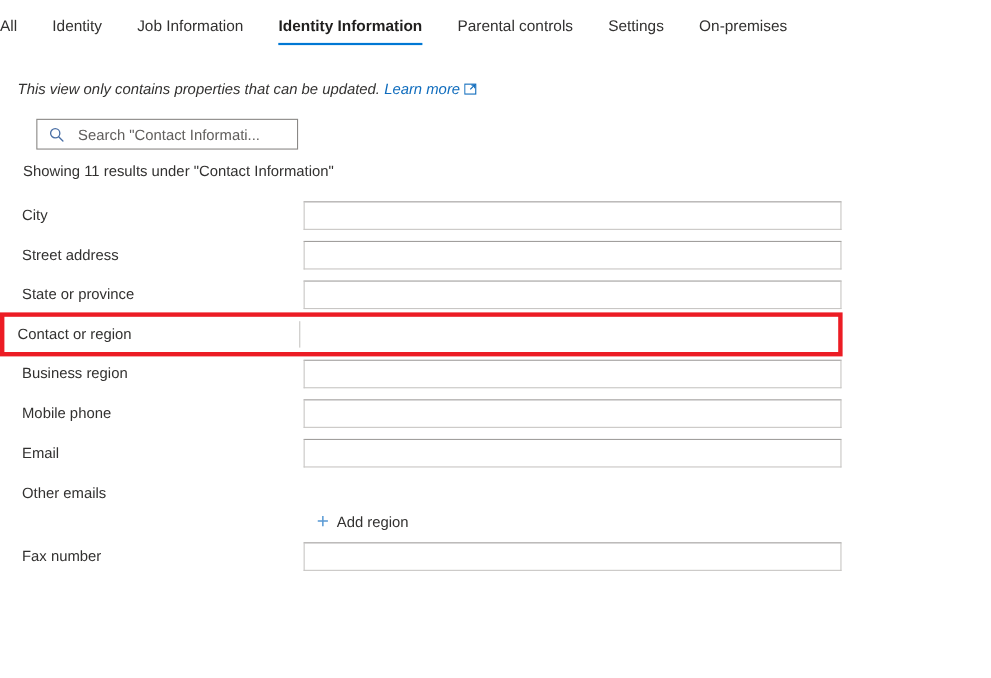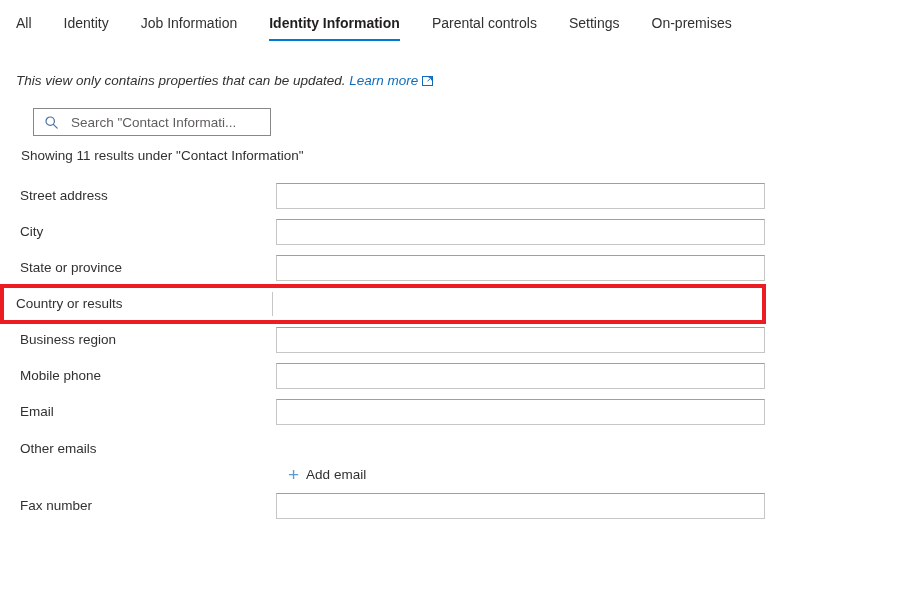--- a/index.html
+++ b/index.html
@@ -14,21 +14,20 @@
     font-family: "Liberation Sans", sans-serif;
     color: #323130;
     -webkit-font-smoothing: antialiased;
   }
 
   
   .tabbar {
     display: flex;
     align-items: flex-start;
     height: 46px;
-    padding-left: 16px;
     box-sizing: border-box;
   }
   .tab {
     position: relative;
     font-size: 14px;
     line-height: 14px;
     color: #323130;
     padding: 16px 0 11px 0;
     margin-right: 32px;
     white-space: nowrap;
@@ -254,37 +253,37 @@
     </span>
     <input class="search-input" type="text" placeholder="Search &quot;Contact Informati..." style="">
   </div>
 </div>
 
 <div class="results-count">Showing 11 results under "Contact Information"</div>
 
 <div class="form">
 
   <div class="row">
+    <div class="label">City</div>
+    <input class="field" type="text" value="" style="">
+  </div>
+
+  <div class="row">
     <div class="label">Street address</div>
     <input class="field" type="text" value="" style="">
   </div>
 
   <div class="row">
-    <div class="label">City</div>
-    <input class="field" type="text" value="" style="">
-  </div>
-
-  <div class="row">
     <div class="label">State or province</div>
     <input class="field" type="text" value="" style="">
   </div>
 
 
   <div class="row highlight">
-    <div class="label">Country or results</div>
+    <div class="label">Contact or region</div>
     <div class="divider"></div>
     <input class="field" type="text" value="" style="">
   </div>
 
   <div class="row">
     <div class="label">Business region</div>
     <input class="field" type="text" value="" style="">
   </div>
 
   <div class="row">
@@ -298,21 +297,21 @@
   </div>
 
   <div class="row tall">
     <div class="label">Other emails</div>
   </div>
 
   <div class="addrow">
     <div class="spacer"></div>
     <button class="add-link">
       <span class="plus">+</span>
-      <span>Add email</span>
+      <span>Add region</span>
     </button>
   </div>
 
   <div class="row">
     <div class="label">Fax number</div>
     <input class="field" type="text" value="" style="">
   </div>
 
 </div>
 

